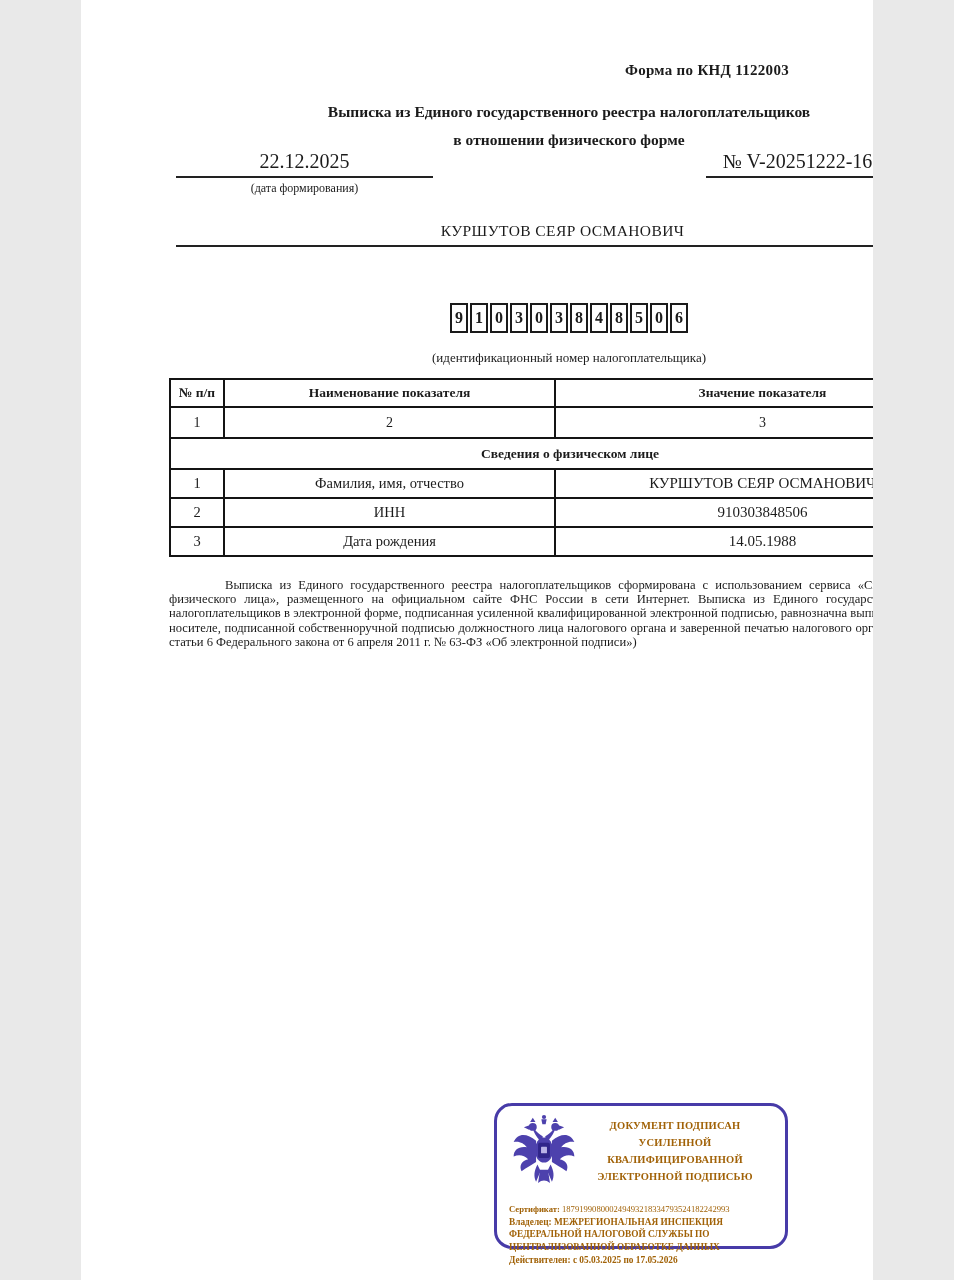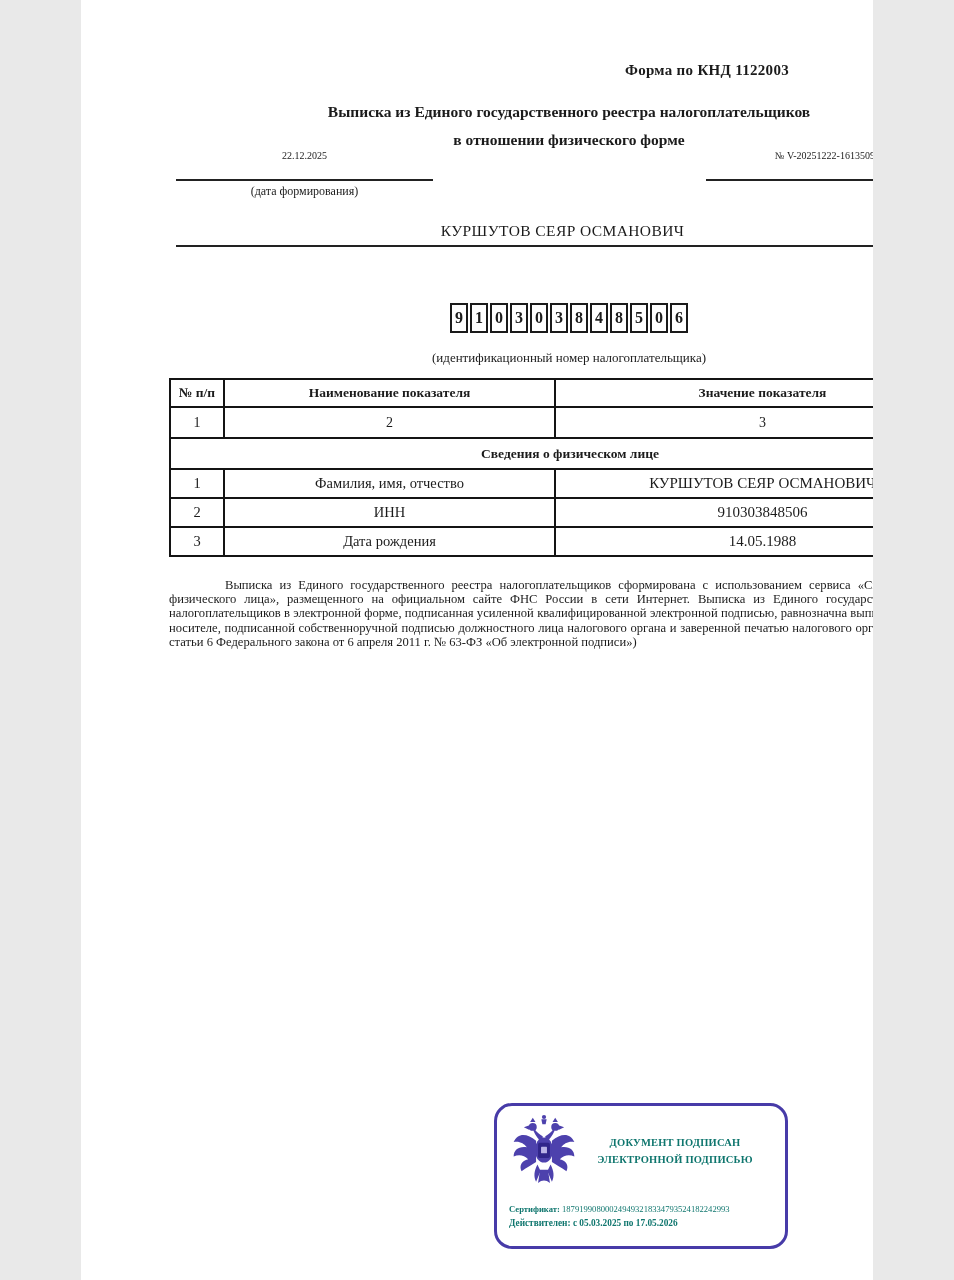--- a/index.html
+++ b/index.html
@@ -17,21 +17,21 @@
     position: absolute; top: 62px; right: 84px;
     font-size: 15px; font-weight: bold; letter-spacing: .3px;
   }
   .title-line1 { position: absolute; top: 103px; left: 88px; width: 800px;
     text-align: center; font-size: 15.5px; font-weight: bold; }
   .title-line2 { position: absolute; top: 131px; left: 88px; width: 800px;
     text-align: center; font-size: 15.5px; font-weight: bold; }
 
   .date-block { position: absolute; top: 150px; left: 95px; width: 257px; text-align: center; }
   .num-block  { position: absolute; top: 150px; left: 625px; width: 243px; text-align: center; }
-  .meta-value { font-size: 10px; padding-bottom: 18px; }
+  .meta-value { font-size: 20px; padding-bottom: 3px; }
   .u-line { height: 2px; background: #222; }
   .meta-caption { margin-top: 3px; font-size: 12px; }
 
   .name-block { position: absolute; top: 222px; left: 95px; width: 773px; text-align: center; }
   .person-name { font-size: 15.5px; letter-spacing: .4px; padding-bottom: 5px; }
   .person-caption { margin-top: 6px; font-size: 13px; }
 
   .inn-block { position: absolute; top: 303px; left: 88px; width: 800px; text-align: center; }
   .inn-boxes { display: inline-flex; gap: 2px; }
   .inn-box {
@@ -55,21 +55,21 @@
   tr.datarow td.val { font-size: 15px; }
 
   .footnote {
     position: absolute; top: 578px; left: 88px; width: 800px;
     font-size: 12.6px; line-height: 14.2px; text-align: justify; text-indent: 56px;
   }
 
   .stamp {
     position: absolute; left: 413px; top: 1103px; width: 294px; height: 146px;
     border: 3px solid #473ba8; border-radius: 18px;
-    color: #0f766e; padding: 7px 12px 5px 12px;
+    color: #a16207; padding: 7px 12px 5px 12px;
   }
   .stamp-top { display: flex; align-items: center; }
   .eagle { width: 66px; height: 76px; flex: 0 0 auto; margin-left: 2px; }
   .stamp-titles { flex: 1; text-align: center; font-weight: bold;
     font-size: 10.5px; line-height: 17px; letter-spacing: .2px; }
   .stamp-lines { margin-top: 14px; font-size: 9.3px; line-height: 12.6px; font-weight: bold; }
   .cert-line { font-size: 8.6px; white-space: nowrap; }
   .cert-line .val { font-weight: normal; }
   .validity-line { margin-top: 1px; }
 </style>
@@ -180,28 +180,33 @@
           <path transform="translate(100,0) scale(-1,1)" d="M38 42 C 24 30, 10 30, 4 44 C 12 42, 20 46, 24 52 C 12 50, 4 56, 4 66 C 12 62, 20 64, 26 70 C 16 72, 12 80, 16 88 C 24 82, 32 78, 38 74 Z"></path>
           <path d="M40 78 C 35 88, 34 96, 38 104 C 41 97, 43 92, 45 88 Z"></path>
           <path transform="translate(100,0) scale(-1,1)" d="M40 78 C 35 88, 34 96, 38 104 C 41 97, 43 92, 45 88 Z"></path>
           <path d="M44 86 L 41 106 C 47 101, 53 101, 59 106 L 56 86 Z"></path>
           <rect x="41" y="45" width="18" height="23" rx="2.5" fill="#30258a"></rect>
           <rect x="45.5" y="51" width="9" height="10" rx="1" fill="#b9b2e6"></rect>
         </g>
       </svg>
       <div class="stamp-titles">
         <div>ДОКУМЕНТ ПОДПИСАН</div>
+        <div>УСИЛЕННОЙ КВАЛИФИЦИРОВАННОЙ</div>
         <div>ЭЛЕКТРОННОЙ ПОДПИСЬЮ</div>
       </div>
     </div>
     <div class="stamp-lines">
       <div class="cert-line">
         <span>Сертификат:</span>
         <span class="val">187919908000249493218334793524182242993</span>
       </div>
+      <div class="owner-line">
+        <span>Владелец:</span>
+        <span>МЕЖРЕГИОНАЛЬНАЯ ИНСПЕКЦИЯ ФЕДЕРАЛЬНОЙ НАЛОГОВОЙ СЛУЖБЫ ПО ЦЕНТРАЛИЗОВАННОЙ ОБРАБОТКЕ ДАННЫХ</span>
+      </div>
       <div class="validity-line">
         <span>Действителен:</span>
         <span>с 05.03.2025 по 17.05.2026</span>
       </div>
     </div>
   </div>
 
 </div>
 
 </body></html>

